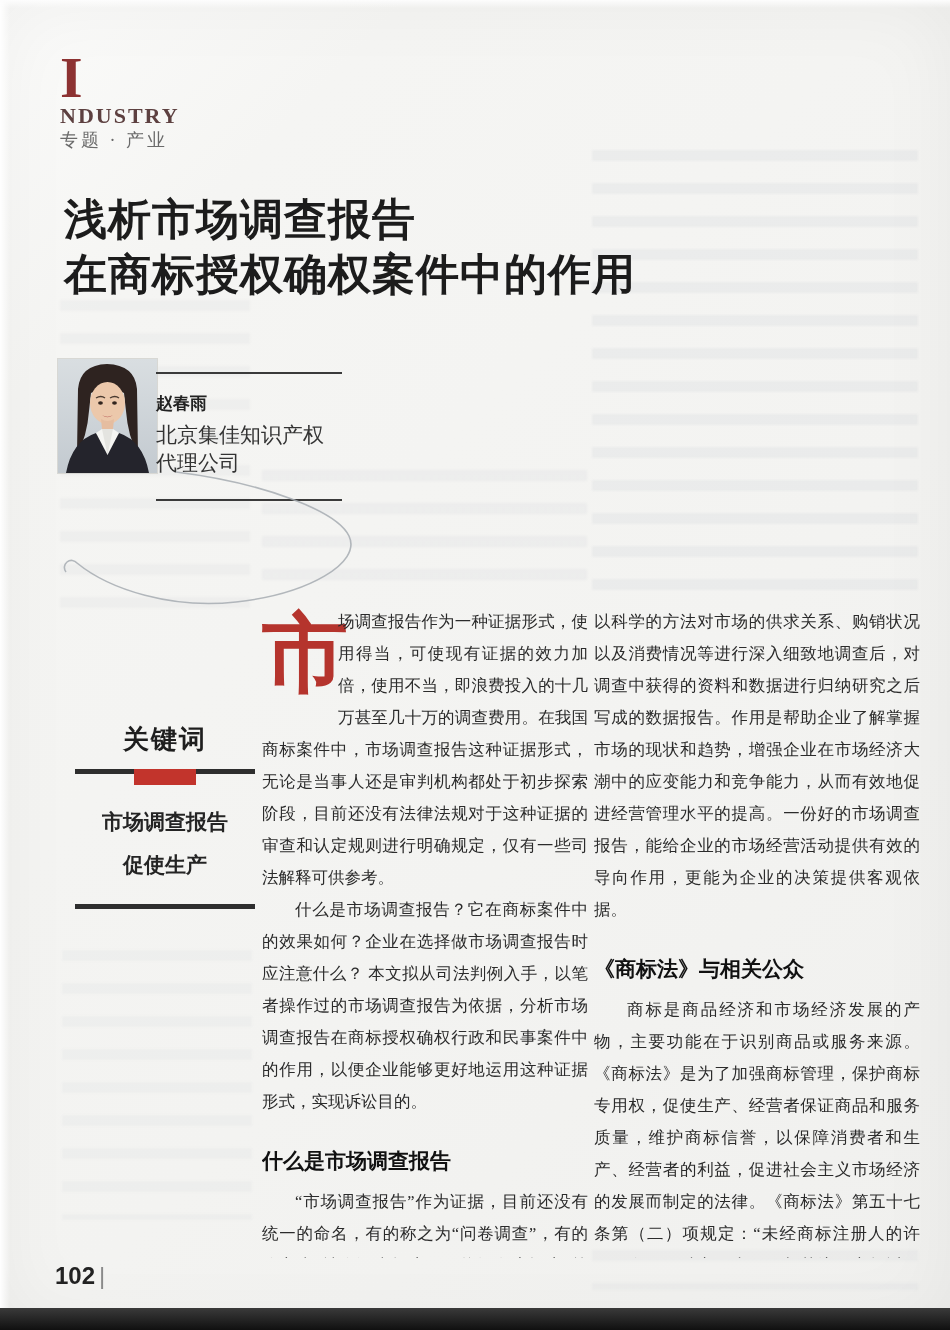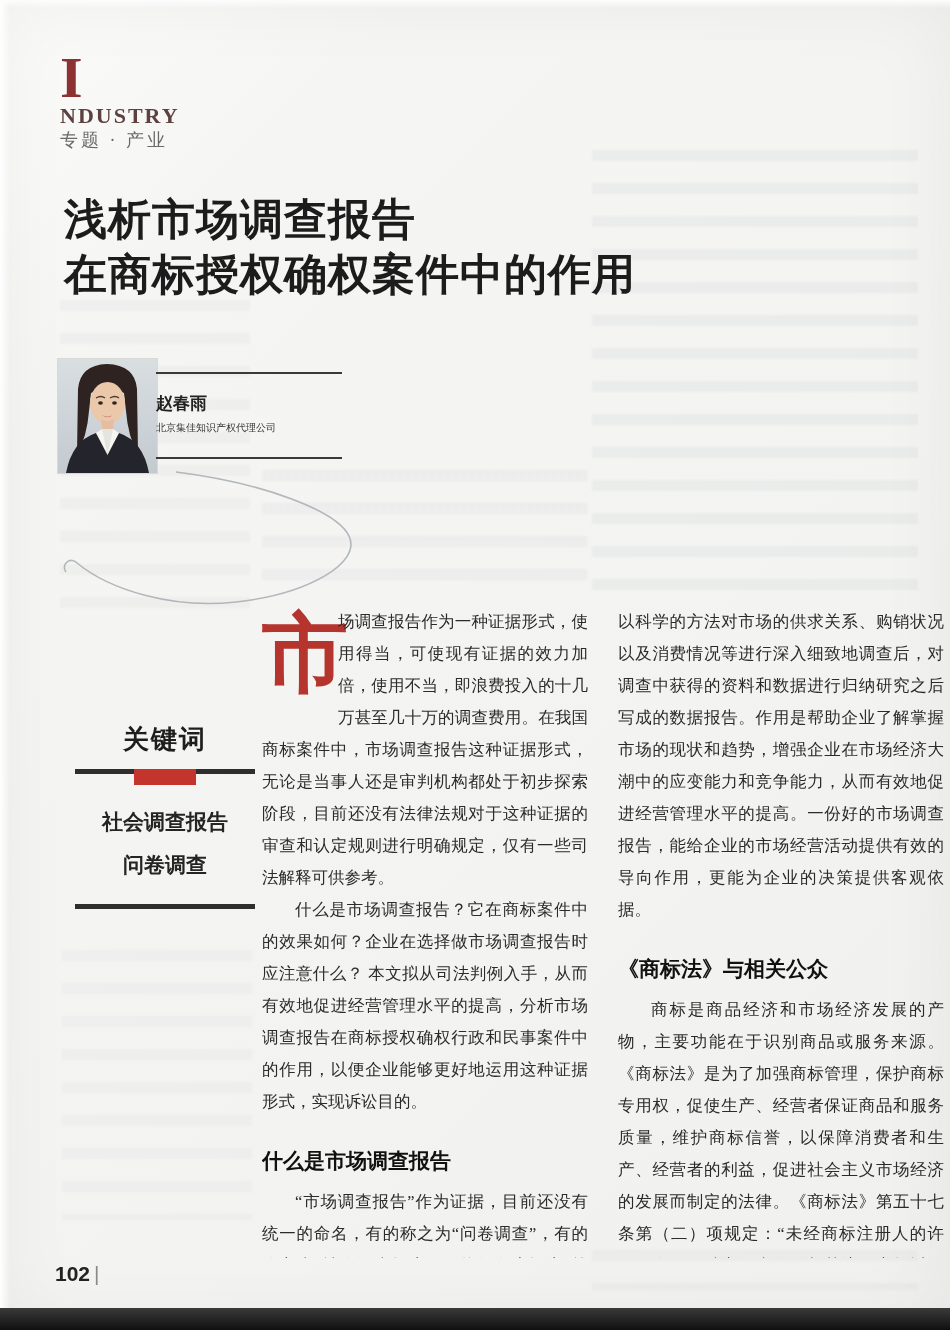--- a/index.html
+++ b/index.html
@@ -44,52 +44,52 @@
     font-family:Liberation Sans, sans-serif;font-weight:900;color:#1c1c1c;
     font-size:43px;line-height:55px;letter-spacing:1px;}
 
   
   .author-photo{position:absolute;left:57px;top:358px;width:101px;height:116px;
     border:1px solid #d8d8d4;box-sizing:border-box;}
   .author-block{position:absolute;left:156px;top:372px;width:186px;}
   .author-rule{height:2px;background:#3a3a3a;}
   .author-name{font-family:Liberation Serif, serif;font-weight:bold;
     font-size:17px;color:#222;margin:18px 0 6px 0;}
-  .author-affil{font-family:"Liberation Sans",sans-serif;font-size:10px;color:#333;
+  .author-affil{font-family:"Liberation Sans",sans-serif;font-size:21px;color:#333;
     margin-bottom:22px;}
 
   
   .scratch{position:absolute;left:50px;top:440px;pointer-events:none;}
 
   
   .keywords{position:absolute;left:75px;top:722px;width:180px;text-align:center;
     font-family:"Liberation Sans",sans-serif;}
   .kw-title{font-size:26px;font-weight:900;color:#1e1e1e;letter-spacing:2px;}
   .kw-rule{position:relative;height:5px;background:#2e2e2e;margin-top:12px;}
   .kw-rule .red{position:absolute;left:59px;top:0;width:62px;height:16px;background:#c2342c;}
   .kw-items{margin-top:26px;font-size:21px;font-weight:bold;color:#242424;line-height:43px;}
   .kw-rule-bottom{height:5px;background:#2e2e2e;margin-top:18px;}
 
   
   .col{position:absolute;top:606px;width:326px;height:652px;overflow:hidden;
     font-size:16.5px;line-height:32px;text-align:justify;color:#2b2b2b;}
   .col-left{left:262px;}
-  .col-right{left:618px;}
+  .col-right{left:594px;}
   .col p{margin:0;}
   .indent{text-indent:2em;}
   .dropcap{float:left;font-family:"Liberation Serif",serif;color:#b5342d;
     font-size:86px;line-height:88px;width:66px;height:96px;margin:4px 10px 0 0;
     font-weight:bold;text-align:left;}
   .sec-heading{font-family:"Liberation Sans",sans-serif;font-weight:900;
     color:#111;font-size:21px;line-height:26px;margin:30px 0 12px 0;text-align:left;}
   .col-right .sec-heading{}
 
   
   .page-number{position:absolute;left:55px;top:1262px;
-    font-family:"Liberation Sans",sans-serif;font-weight:bold;font-size:21px;color:#222;}
+    font-family:"Liberation Sans",sans-serif;font-weight:bold;font-size:24px;color:#222;}
   .page-number .sep{font-weight:normal;color:#8a8a8a;margin-left:4px;}
 </style>
 </head>
 <body>
 
 <div class="page">
 
   <div class="ghost g1"></div>
   <div class="ghost g2"></div>
   <div class="ghost g3"></div>
@@ -148,31 +148,31 @@
   <svg class="scratch" width="330" height="200" viewBox="0 0 330 200">
     <path d="M16 132 a7 7 0 1 1 11 -9 C 60 150 122 169 186 162 C 258 154 312 123 299 96 C 287 71 214 43 126 32" fill="none" stroke="#a6acb2" stroke-width="1.6" opacity="0.85"></path>
   </svg>
 
   <div class="keywords">
     <div class="kw-title">关键词</div>
     <div class="kw-rule">
       <div class="red"></div>
     </div>
     <div class="kw-items">
-      <div>社会调查报告</div>
-      <div>问卷调查</div>
+      <div>市场调查报告</div>
+      <div>促使生产</div>
     </div>
     <div class="kw-rule-bottom"></div>
   </div>
 
   <div class="col col-left">
     <p>
       <span class="dropcap">市</span><span>场调查报告作为一种证据形式，使用得当，可使现有证据的效力加倍，使用不当，即浪费投入的十几万甚至几十万的调查费用。在我国商标案件中，市场调查报告这种证据形式，无论是当事人还是审判机构都处于初步探索阶段，目前还没有法律法规对于这种证据的审查和认定规则进行明确规定，仅有一些司法解释可供参考。</span>
     </p>
-    <p class="indent">什么是市场调查报告？它在商标案件中的效果如何？企业在选择做市场调查报告时应注意什么？ 本文拟从司法判例入手，从而有效地促进经营管理水平的提高，分析市场调查报告在商标授权确权行政和民事案件中的作用，以便企业能够更好地运用这种证据形式，实现诉讼目的。</p>
+    <p class="indent">什么是市场调查报告？它在商标案件中的效果如何？企业在选择做市场调查报告时应注意什么？ 本文拟从司法判例入手，以笔者操作过的市场调查报告为依据，分析市场调查报告在商标授权确权行政和民事案件中的作用，以便企业能够更好地运用这种证据形式，实现诉讼目的。</p>
     <div class="sec-heading">什么是市场调查报告</div>
     <p class="indent">“市场调查报告”作为证据，目前还没有统一的命名，有的称之为“问卷调查”，有的称之为“社会调查报告”“品牌知名度报告”等等。它是经济调查报告的一个重要种类，是在</p>
   </div>
 
   <div class="col col-right">
     <p>以科学的方法对市场的供求关系、购销状况以及消费情况等进行深入细致地调查后，对调查中获得的资料和数据进行归纳研究之后写成的数据报告。作用是帮助企业了解掌握市场的现状和趋势，增强企业在市场经济大潮中的应变能力和竞争能力，从而有效地促进经营管理水平的提高。一份好的市场调查报告，能给企业的市场经营活动提供有效的导向作用，更能为企业的决策提供客观依据。</p>
     <div class="sec-heading">《商标法》与相关公众</div>
     <p class="indent">商标是商品经济和市场经济发展的产物，主要功能在于识别商品或服务来源。《商标法》是为了加强商标管理，保护商标专用权，促使生产、经营者保证商品和服务质量，维护商标信誉，以保障消费者和生产、经营者的利益，促进社会主义市场经济的发展而制定的法律。《商标法》第五十七条第（二）项规定：“未经商标注册人的许可，在同一种商品上使用与其注册商标近似的商标，或者在类似商品上使用与其注册商标相同或者近似的商标，容易导致混淆的。”《商标法》第十三条规定：“为相关</p>
   </div>
 

